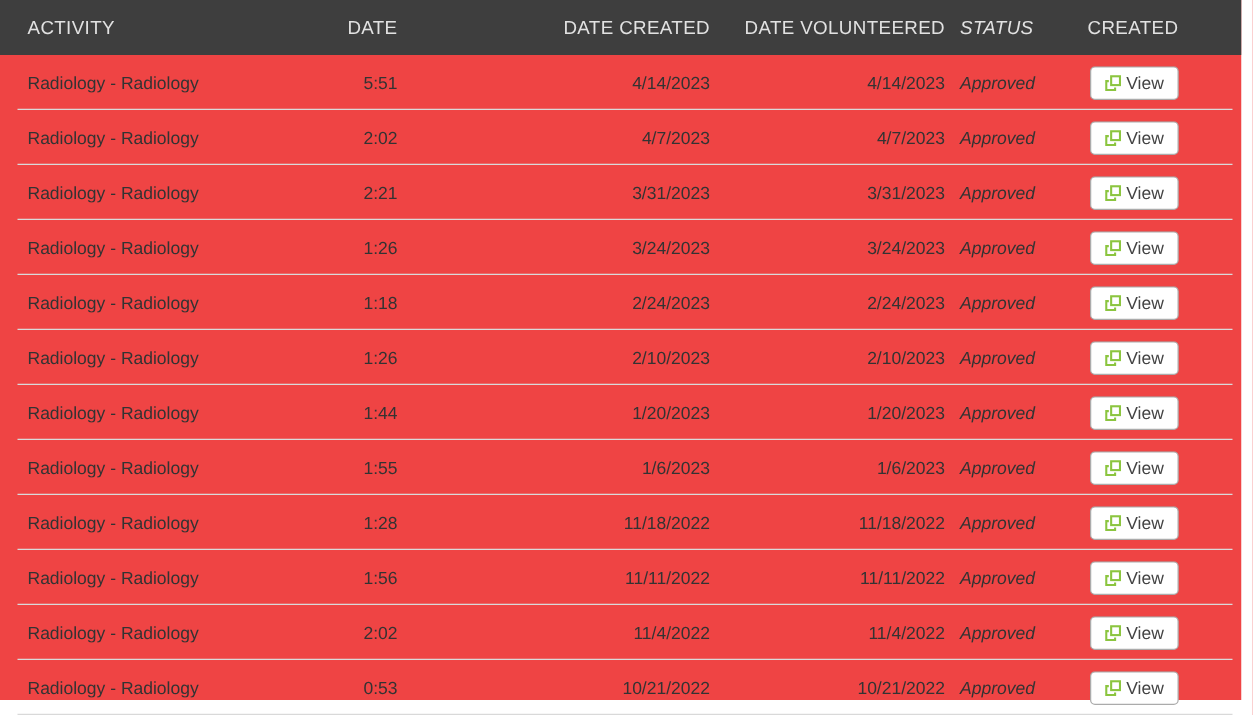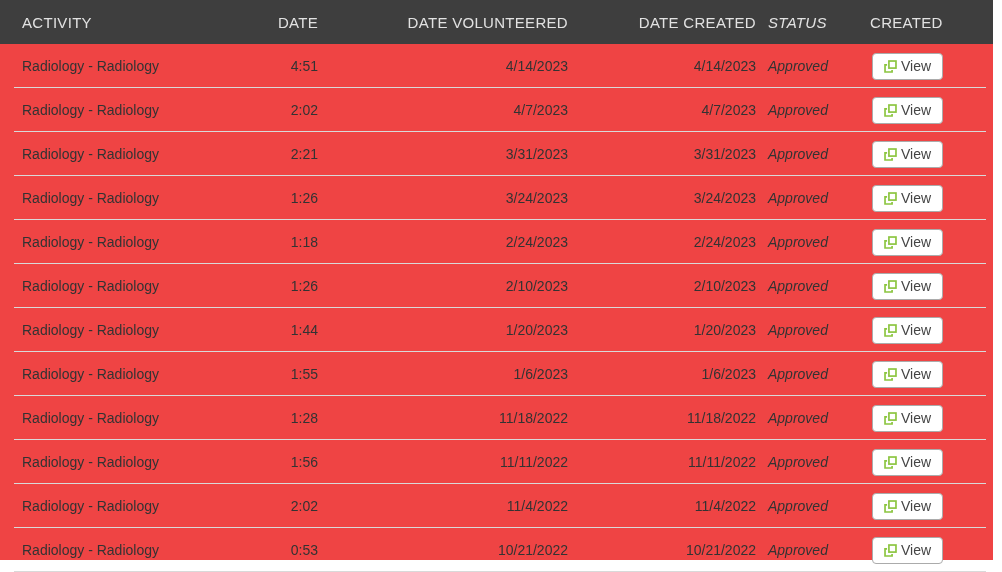--- a/index.html
+++ b/index.html
@@ -93,30 +93,30 @@
   .view-btn .icon svg { display: block; }
 </style>
 </head>
 <body>
 
 <div class="table-wrap">
 
   <div class="thead grid-row">
     <div class="th align-left">ACTIVITY</div>
     <div class="th align-right">DATE</div>
+    <div class="th align-right">DATE CREATED</div>
     <div class="th align-right">DATE VOLUNTEERED</div>
-    <div class="th align-right">DATE CREATED</div>
     <div class="th align-left col-status">STATUS</div>
     <div class="th align-left col-actions">CREATED</div>
   </div>
 
   <div class="tbody">
   <div class="tr grid-row">
     <div class="td align-left">Radiology - Radiology</div>
-    <div class="td align-right">4:51</div>
+    <div class="td align-right">5:51</div>
     <div class="td align-right">4/14/2023</div>
     <div class="td align-right">4/14/2023</div>
     <div class="td align-left col-status">Approved</div>
     <div class="td align-left col-actions">
       <button class="view-btn">
         <span class="icon">
           <svg width="13" height="13" viewBox="0 0 14 14">
             <rect x="5.3" y="1.1" width="7.6" height="7.6" fill="#ffffff" stroke="#8bc53f" stroke-width="1.8"></rect>
             <path d="M3.3 5.3 H1.1 V12.9 H8.7 V10.7" fill="none" stroke="#8bc53f" stroke-width="1.8"></path>
           </svg>

